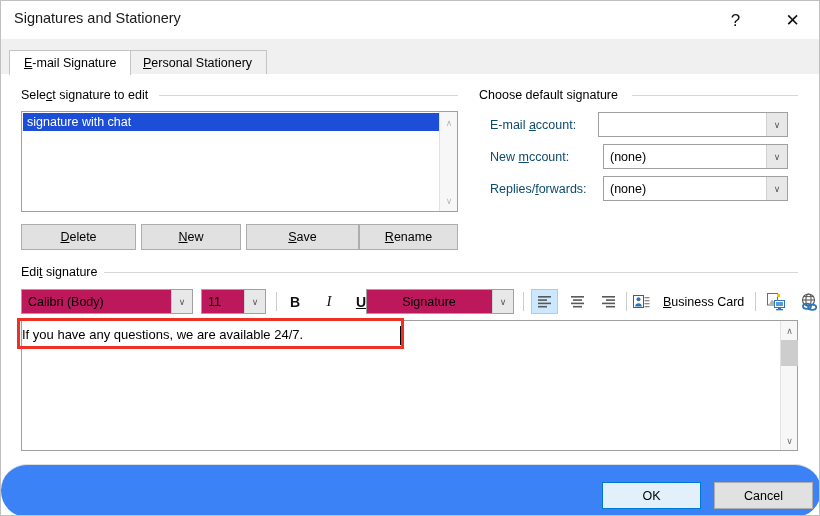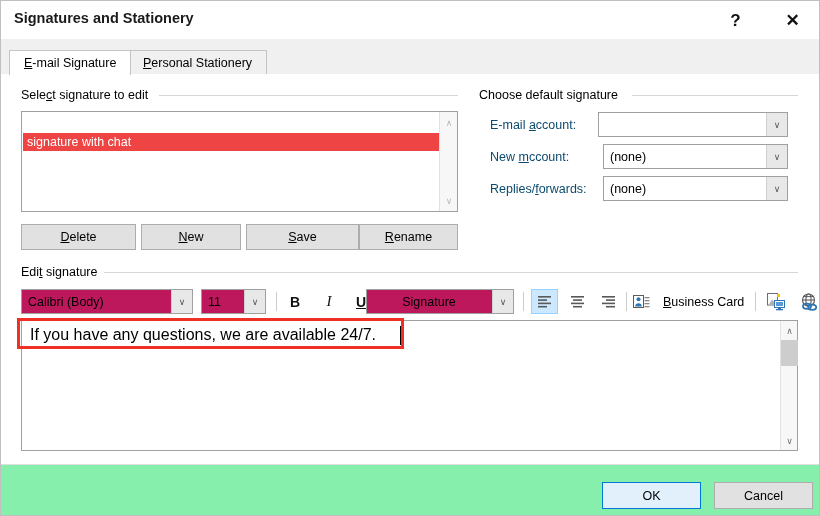--- a/index.html
+++ b/index.html
@@ -20,21 +20,20 @@
     background: #ffffff;
     border: 1px solid #c0c0c0;
     overflow: hidden;
   }
 
   
   #titlebar {
     position: absolute; left: 0; top: 0;
     width: 648px; height: 38px;
     background: #ffffff;
-    font-weight: bold;
   }
   #title-text {
     position: absolute; left: 13px; top: 9px;
     font-size: 14.5px;
     color: #1a1a1a;
     white-space: nowrap;
   }
   .tb-btn {
     position: absolute; top: 0;
     height: 38px; width: 45px;
@@ -263,22 +262,22 @@
   #btn-hyperlink { left: 775px; }
 
   
   #editor {
     position: absolute; left: 20px; top: 246px;
     width: 777px; height: 131px;
     background: #ffffff;
     border: 1px solid #a0a0a0;
   }
   #editor-text {
-    position: absolute; left: 8px; top: 4px;
-    font-size: 16px;
+    position: absolute; left: 0; top: 4px;
+    font-size: 13px;
     color: #000;
     white-space: nowrap;
     line-height: 20px;
   }
   #editor-caret {
     position: absolute; left: 378px; top: 5px;
     width: 1px; height: 19px;
     background: #000;
   }
   #editor-scroll {
@@ -309,22 +308,23 @@
     width: 387px; height: 31px;
     border: 3px solid #ee3124;
     pointer-events: none;
     z-index: 20;
   }
 
   
   #footer {
     position: absolute; left: 0; top: 463px;
     width: 820px; height: 53px;
-    background: #86efac;
+    background: #3b82f6;
     border-top: 1px solid #dfdfdf;
+    border-radius: 26px;
   }
   #btn-ok {
     position: absolute; left: 601px; top: 17px;
     width: 99px; height: 27px;
     background: #e1f0fb;
     border: 1px solid #0078d7;
     display: flex; align-items: center; justify-content: center;
     font-size: 12.5px; color: #000; cursor: default;
   }
   #btn-cancel {
@@ -366,21 +366,21 @@
   </div>
 
   <div id="content">
 
     <div class="group-label" style="left:20px; top:14px;">
       <span>Sele</span><span class="acc">c</span><span>t signature to edit</span>
     </div>
     <div class="group-rule" style="left:158px; top:21px; width:299px;"></div>
 
     <div id="siglist">
-      <div id="siglist-item" style="background: #ef4444; margin-top: 20px;">signature with chat</div>
+      <div id="siglist-item" style="background: #1d4ed8;">signature with chat</div>
       <div id="siglist-scroll">
         <div class="sb-arrow up">∧</div>
         <div class="sb-arrow down">∨</div>
       </div>
     </div>
 
     <div class="btn" id="btn-delete">
       <span class="acc">D</span>
         <span>elete</span>
     </div>

